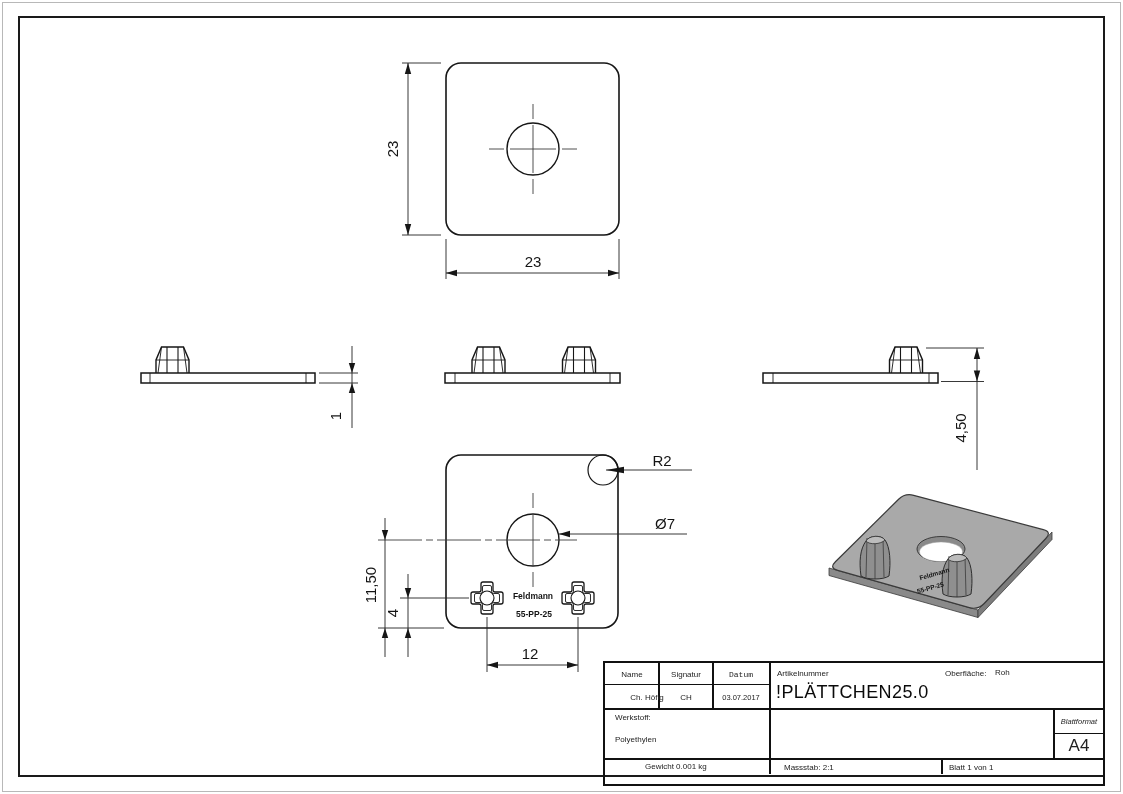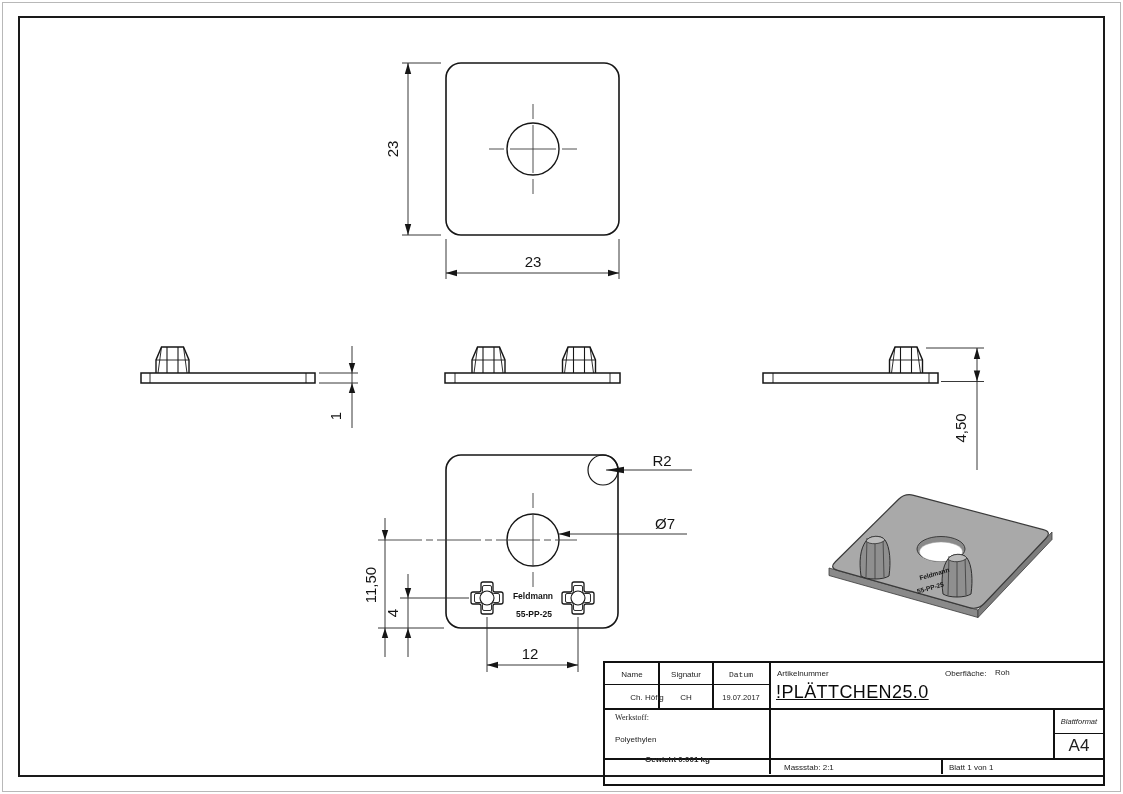--- a/index.html
+++ b/index.html
@@ -4,21 +4,21 @@
 <style>
   html,body{margin:0;padding:0;background:#ffffff;}
   .page{position:relative;width:1123px;height:794px;background:#fff;overflow:hidden;
         font-family:"Liberation Sans", sans-serif;color:#111;}
   svg text{font-family:"Liberation Sans", sans-serif;fill:#141414;}
   .tb{position:absolute;box-sizing:border-box;}
   .tb-outer{left:603px;top:661px;width:502px;height:125px;border:2px solid #111;}
   .tline{position:absolute;background:#111;}
   .tb-text{position:absolute;font-size:8px;color:#222;white-space:nowrap;}
   .tb-center{transform:translate(-50%,-50%);}
-  .artnum{position:absolute;left:776px;top:682px;font-size:18px;letter-spacing:.4px;color:#0a0a0a;text-decoration:underline;}
+  .artnum{position:absolute;left:776px;top:682px;font-size:18px;letter-spacing:.4px;color:#0a0a0a;}
   .a4{font-size:17px;}
 </style>
 </head>
 <body>
 
 <div class="page">
 
 <svg width="1123" height="794" viewBox="0 0 1123 794">
 
   <rect x="2.5" y="2.5" width="1118" height="789" fill="none" stroke="#b8b8b8" stroke-width="1"></rect>
@@ -196,32 +196,32 @@
   <div class="tline" style="left:0;top:95px;width:498px;height:1.6px;"></div>
   <div class="tline" style="left:448px;top:45px;width:1.6px;height:51px;"></div>
   <div class="tline" style="left:448px;top:69.5px;width:50px;height:1.6px;"></div>
   <div class="tline" style="left:336px;top:95px;width:1.6px;height:16px;"></div>
 
   <div class="tb-text tb-center" style="left:27px;top:11px;">Name</div>
   <div class="tb-text tb-center" style="left:81px;top:11px;">Signatur</div>
   <div class="tb-text tb-center" style="left:136px;top:11px;font-family:Liberation Mono, monospace;">Datum</div>
   <div class="tb-text tb-center" style="left:10px;top:34px;margin-left:32px;">Ch. Höfig</div>
   <div class="tb-text tb-center" style="left:81px;top:34px;">CH</div>
-  <div class="tb-text tb-center" style="left:136px;top:34px;font-size:7.5px;">19.07.2017</div>
+  <div class="tb-text tb-center" style="left:136px;top:34px;font-size:7.5px;">03.07.2017</div>
 
   <div class="tb-text" style="left:172px;top:6px;">Artikelnummer</div>
   <div class="tb-text" style="left:340px;top:6px;">Oberfläche:</div>
   <div class="tb-text" style="left:390px;top:5px;">Roh</div>
 
-  <div class="tb-text" style="left:10px;top:50px;font-family:Liberation Serif, serif;">Werkstoff:</div>
+  <div class="tb-text" style="left:10px;top:50px;">Werkstoff:</div>
   <div class="tb-text" style="left:10px;top:72px;">Polyethylen</div>
 
   <div class="tb-text tb-center" style="left:474px;top:58px;font-size:7.5px;font-style:italic;">Blattformat</div>
   <div class="tb-text tb-center a4" style="left:474px;top:83px;">A4</div>
 
-  <div class="tb-text" style="left:40px;top:92px;font-weight:bold;">Gewicht 0.001 kg</div>
+  <div class="tb-text" style="left:40px;top:99px;">Gewicht 0.001 kg</div>
   <div class="tb-text" style="left:179px;top:100px;">Massstab: 2:1</div>
   <div class="tb-text" style="left:344px;top:100px;">Blatt 1 von 1</div>
 </div>
 
 <div class="artnum">!PLÄTTCHEN25.0</div>
 
 </div>
 
 </body></html>

